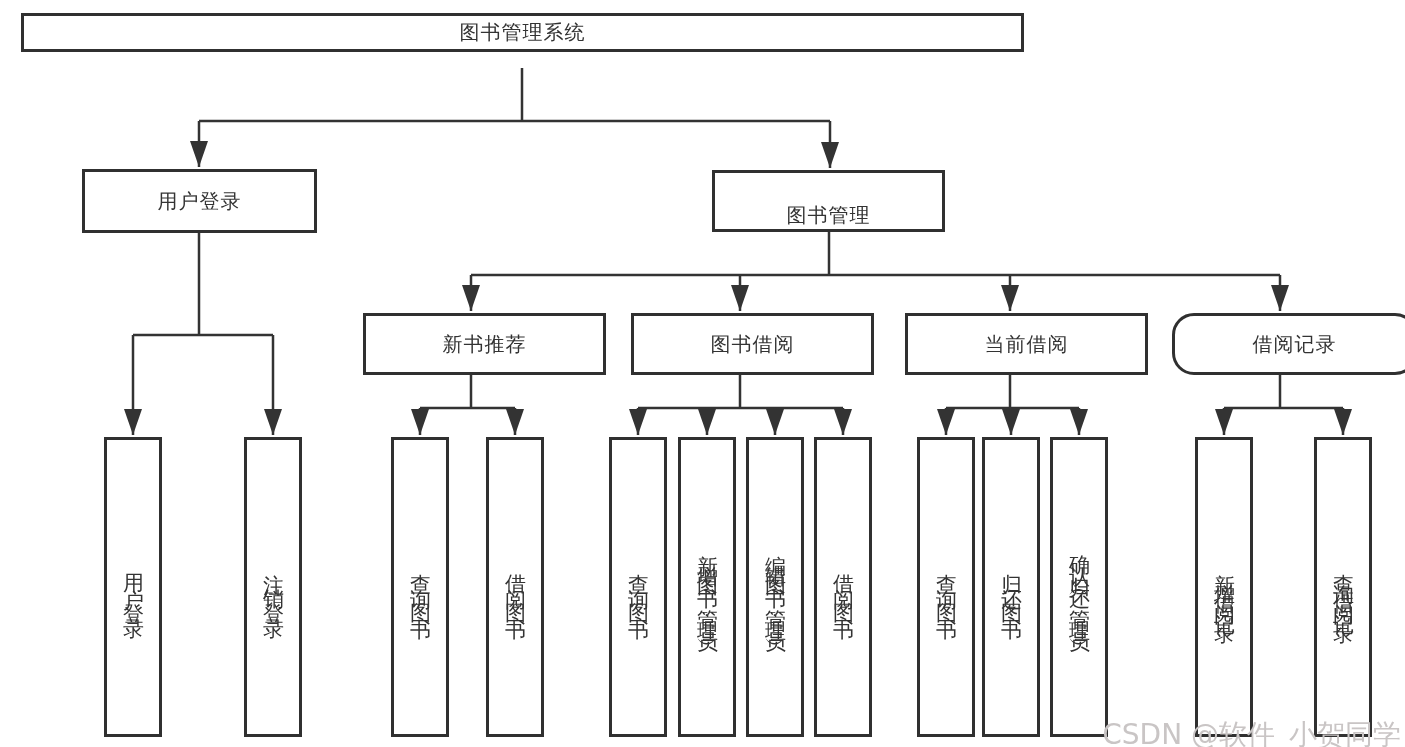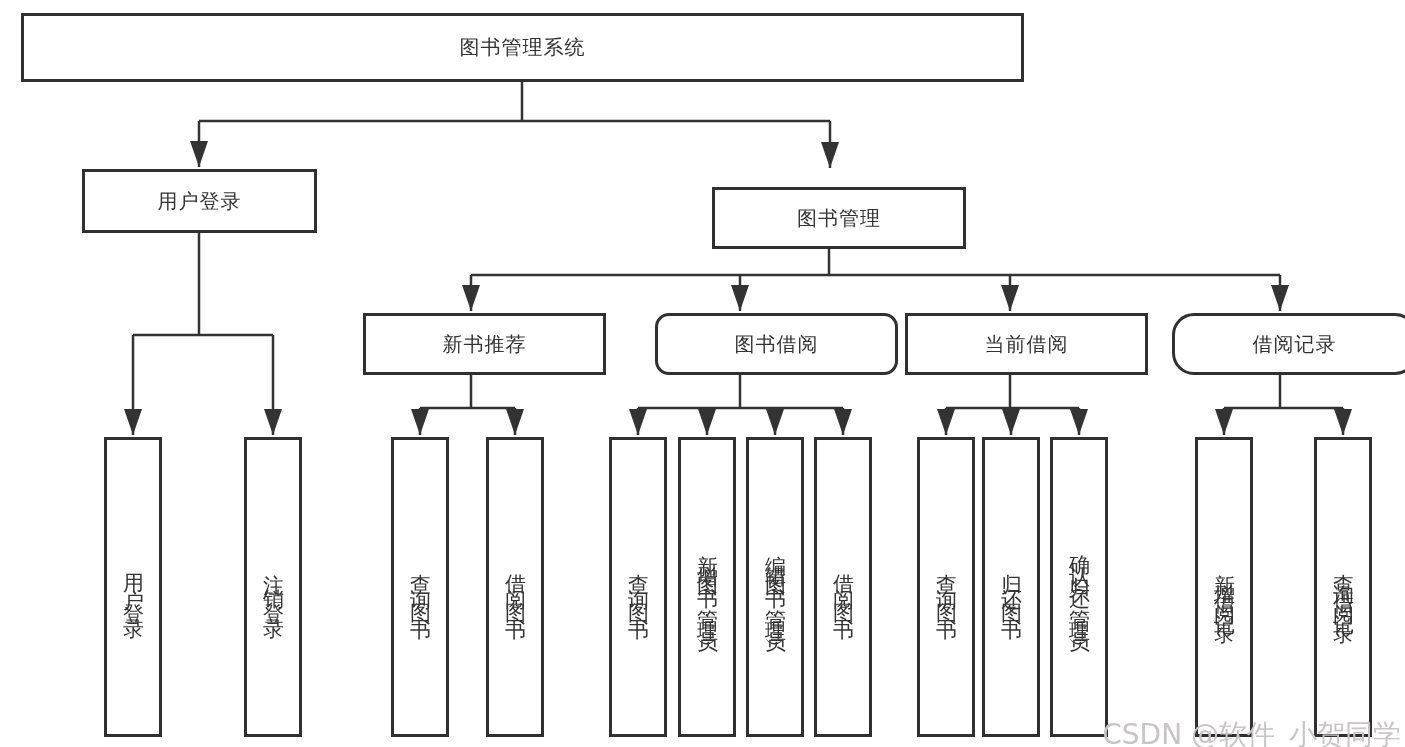--- a/index.html
+++ b/index.html
@@ -37,26 +37,26 @@
   .vbox .label {
     writing-mode: vertical-rl;
     text-orientation: mixed;
     letter-spacing: 15px;
     line-height: 1;
     white-space: nowrap;
   }
   .vbox.mid .label  { letter-spacing: 10px; }
   .vbox.long .label { letter-spacing: 11px; }
   
-  .b-root   { left: 21px;  top: 13px;  width: 1003px; height: 69px; }
+  .b-root   { left: 21px;  top: 13px;  width: 1003px; height: 39px; }
   .b-login  { left: 82px;  top: 169px; width: 235px;  height: 64px; }
-  .b-mgmt   { left: 712px; top: 187px; width: 254px;  height: 62px; }
+  .b-mgmt   { left: 712px; top: 170px; width: 233px;  height: 62px; align-items: flex-end; }
   .b-l3     { top: 313px;  width: 243px; height: 62px; }
   .b-rec    { left: 363px; }
-  .b-borrow { left: 655px; border-radius: 14px; }
+  .b-borrow { left: 631px; }
   .b-cur    { left: 905px; }
   .b-log    { left: 1172px; width: 245px; border-radius: 22px; }
   .vbox     { top: 437px; width: 58px; height: 300px; }
   .v1  { left: 104px; }  .v2  { left: 244px; }
   .v3  { left: 391px; }  .v4  { left: 486px; }
   .v5  { left: 609px; }  .v6  { left: 678px; }
   .v7  { left: 746px; }  .v8  { left: 814px; }
   .v9  { left: 917px; }  .v10 { left: 982px; }
   .v11 { left: 1050px; }
   .v12 { left: 1195px; } .v13 { left: 1314px; }

